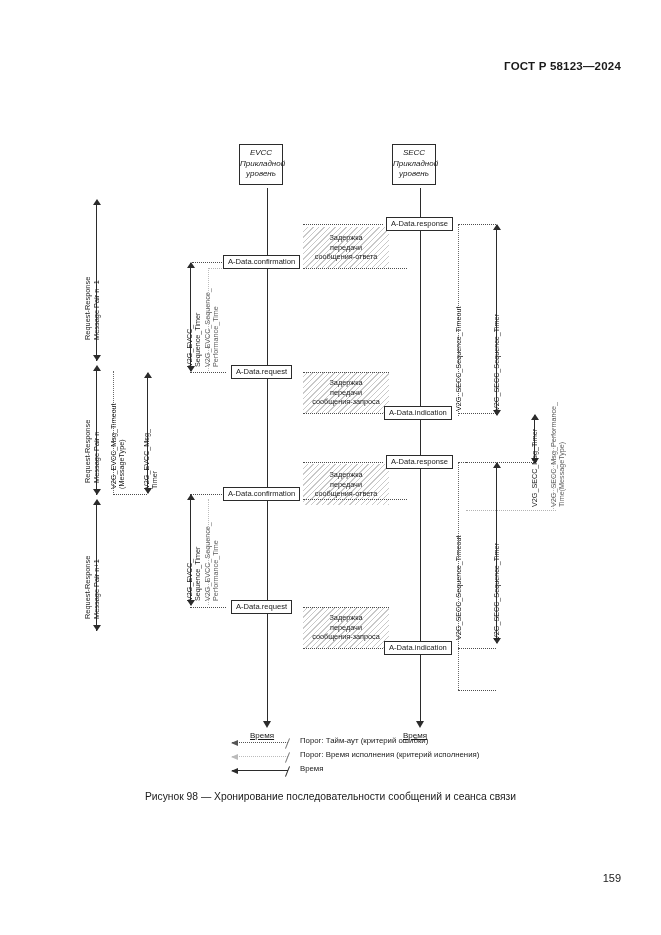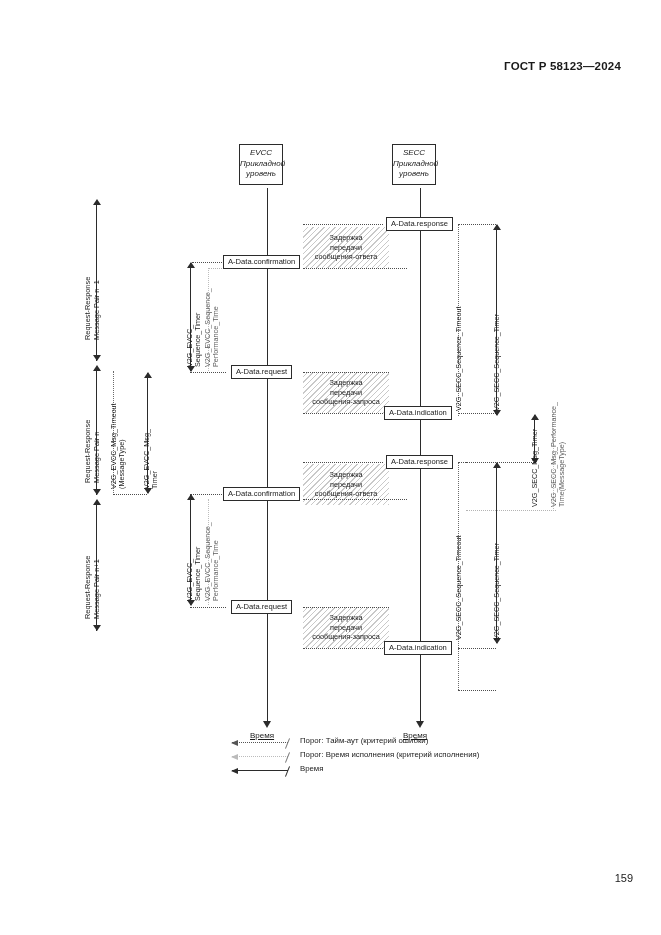--- a/index.html
+++ b/index.html
@@ -15,21 +15,21 @@
     position:absolute;top:60px;right:40px;
     font-size:11.5px;font-weight:bold;letter-spacing:.2px;
   }
   .intro{
     position:absolute;top:89px;left:62px;width:537px;
     font-size:10.3px;line-height:15px;text-align:justify;
   }
   .intro .ind{display:inline-block;width:28px;}
 
   .page-num{
-    position:absolute;right:28px;top:872px;font-size:11px;
+    position:absolute;right:40px;top:872px;font-size:11px;
   }
   .fig-caption{
     position:absolute;top:791px;left:0;width:661px;text-align:center;
     font-size:10.3px;
   }
 
   
   .diagram{position:absolute;left:0;top:135px;width:661px;height:660px;}
 
   
@@ -332,16 +332,17 @@
     </div>
     <div class="lrow">
       <div class="lsample solid">
         <span class="ah"></span>
         <span class="tick"></span>
       </div>
       <div class="ltext">Время</div>
     </div>
   </div>
 
+  <div class="fig-caption">Рисунок 98 — Хронирование последовательности сообщений и сеанса связи</div>
 
   <div class="page-num">159</div>
 
 </div>
 
 </body></html>

